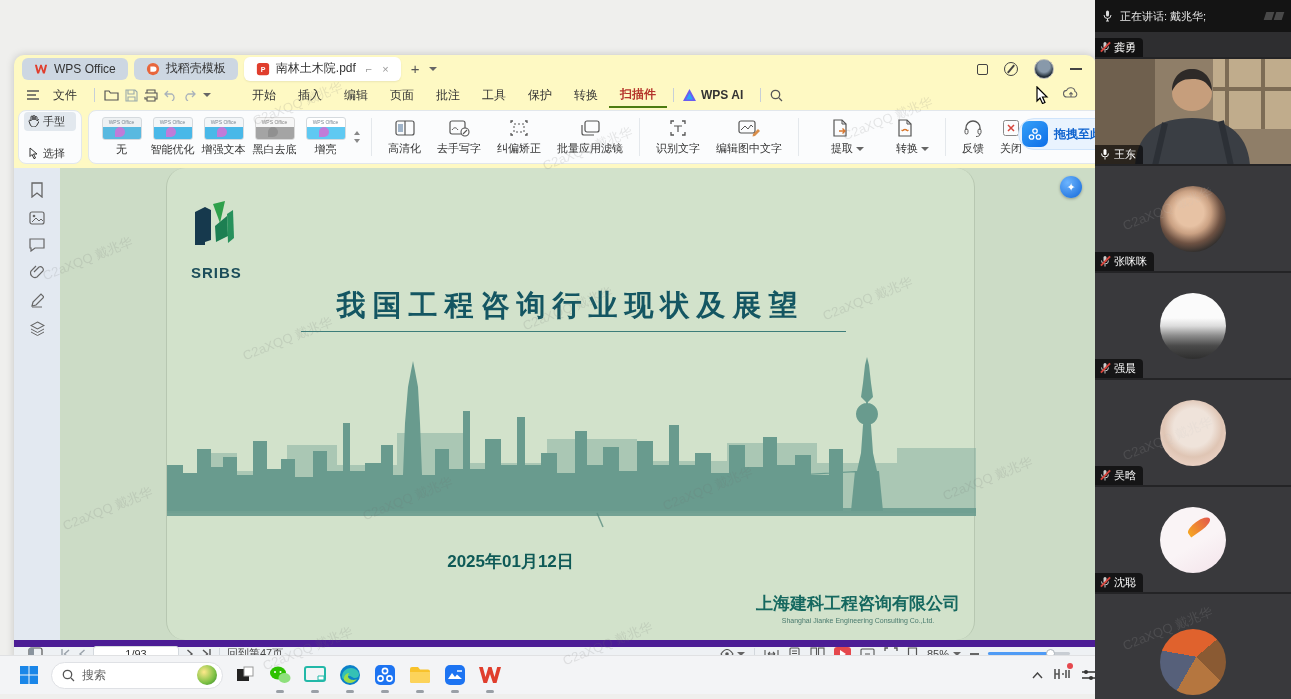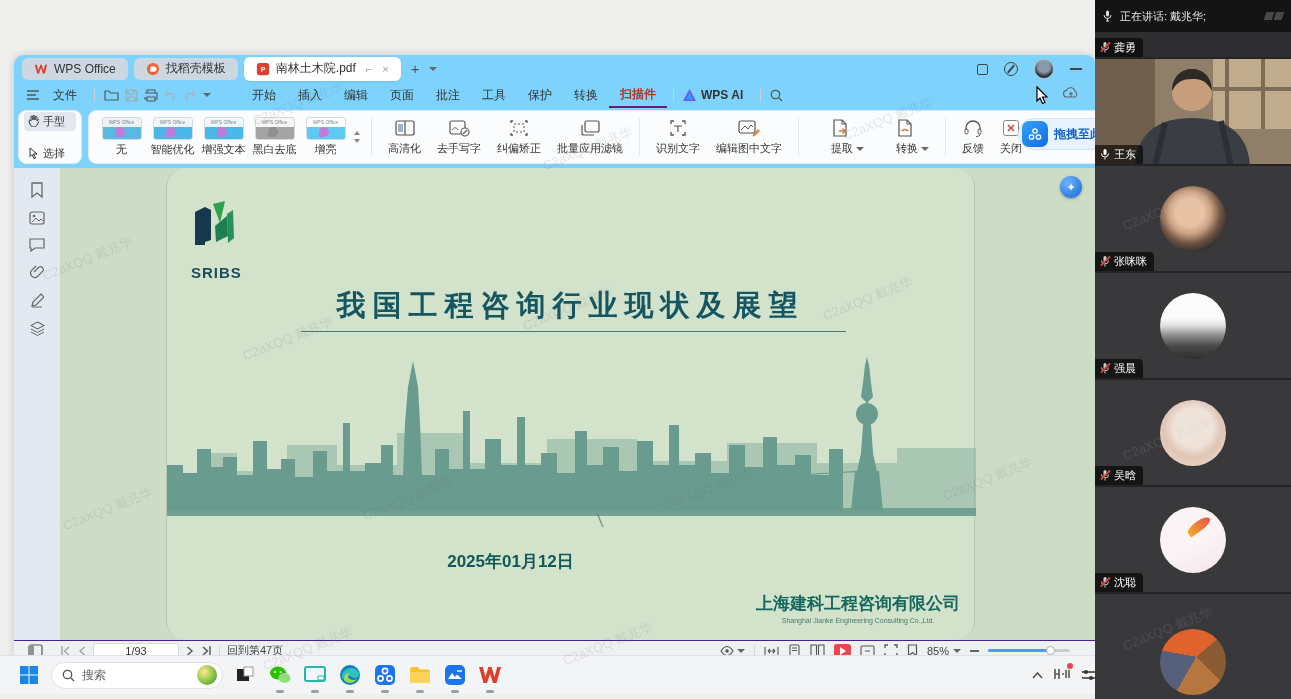--- a/index.html
+++ b/index.html
@@ -5,41 +5,41 @@
   * { margin:0; padding:0; box-sizing:border-box; }
   body { font-family:"Liberation Sans","DejaVu Sans",sans-serif; background:#d8d8d6; }
   #screen { position:relative; width:1291px; height:699px; background:#efefed; overflow:hidden; }
 
   
   .wm { position:absolute; z-index:60; color:rgba(110,110,110,.16); font-size:13px;
         transform:rotate(-22deg); pointer-events:none; white-space:nowrap; }
 
   
   .wps-window { position:absolute; left:14px; top:55px; width:1082px; height:605px;
-                background:#7dd3fc; border-radius:10px 10px 0 0; box-shadow:0 0 8px rgba(0,0,0,.18); }
+                background:#fef9c3; border-radius:10px 10px 0 0; box-shadow:0 0 8px rgba(0,0,0,.18); }
 
   .tabbar { position:relative; height:27px; display:flex; align-items:center; padding-left:8px; gap:6px; }
   .tab { display:flex; align-items:center; gap:6px; height:22px; padding:0 12px; border-radius:6px;
          background:#cdd7e2; font-size:12px; color:#333; }
   .tab.active { background:#fff; height:24px; box-shadow:0 1px 2px rgba(0,0,0,.08); }
   .tab .tab-close, .tab .tab-pin { color:#999; font-size:11px; margin-left:4px; }
   .wlogo { width:14px; height:14px; display:inline-block; }
   .newtab { font-size:15px; color:#555; padding:0 4px; }
   .caret { width:0; height:0; border-left:4px solid transparent; border-right:4px solid transparent;
            border-top:4px solid #666; display:inline-block; }
   .win-controls { position:absolute; right:14px; top:4px; display:flex; align-items:center; gap:16px; }
   .ctrl-restore { width:11px; height:11px; border:1.5px solid #444; border-radius:2px; }
   .ctrl-globe { width:14px; height:14px; border:1.5px solid #444; border-radius:50%; position:relative; }
   .ctrl-globe:before { content:""; position:absolute; left:5px; top:1px; width:2px; height:10px; background:#444; transform:rotate(40deg); }
   .ctrl-avatar { width:20px; height:20px; border-radius:50%; background:radial-gradient(circle at 50% 35%,#8899aa 0 40%,#24303a 70%); border:1px solid #bbb; }
   .ctrl-min { width:12px; height:2px; background:#444; }
 
   .menubar { height:26px; display:flex; align-items:center; padding:0 10px; font-size:12px; color:#333; position:relative; }
   .menubar .mitem { padding:3px 11px; cursor:default; }
-  .menubar .mitem.active { color:#b5352c; font-weight:bold; border-bottom:2px solid #701a75; }
+  .menubar .mitem.active { color:#b5352c; font-weight:bold; border-bottom:2px solid #4d7c0f; }
   .mb-ic { display:flex; align-items:center; margin:0 3px; color:#555; }
   .mb-div { width:1px; height:14px; background:#c7cfd8; margin:0 6px; }
   .mb-right { position:absolute; right:14px; top:4px; }
 
   .ribbon { position:relative; height:58px; padding:2px 4px 0 4px; }
   .panel { background:#fbfcfd; border:1px solid #e2e7ec; border-radius:8px; height:54px; position:absolute; top:2px; }
   .panel-tools { left:4px; width:64px; display:flex; flex-direction:column; justify-content:center; gap:13px; padding:3px 5px; }
   .tool-btn { display:flex; align-items:center; gap:4px; font-size:11px; color:#333; padding:2px 4px; border-radius:4px; }
   .tool-btn.active { background:#e2e8ee; }
   .panel-main { left:74px; right:-18px; display:flex; align-items:center; padding:0 8px; gap:2px; }
@@ -77,21 +77,21 @@
   .title-rule { position:absolute; left:134px; width:545px; top:163px; height:1px; background:#3d7d7a; }
   .skyline { position:absolute; left:0; bottom:112px; width:809px; height:175px; }
   .slide-date { position:absolute; left:0; right:120px; top:382px; text-align:center; font-size:17px; font-weight:bold; color:#0f5a57; }
   .company { position:absolute; right:14px; top:424px; text-align:center; }
   .company-cn { font-size:17px; font-weight:bold; color:#15685f; }
   .company-en { font-size:7px; color:#4a7a6e; margin-top:2px; }
   .float-assist { position:absolute; right:14px; top:8px; width:22px; height:22px; border-radius:50%;
                   background:radial-gradient(circle at 35% 30%,#6db5ff,#1267d8); box-shadow:0 1px 3px rgba(0,0,0,.3);
                   display:flex; align-items:center; justify-content:center; color:#fff; font-size:11px; }
 
-  .statusbar { position:absolute; left:0; right:0; bottom:0; height:20px; background:#eef1f4; border-top:1px solid #4c1d95;
+  .statusbar { position:absolute; left:0; right:0; bottom:0; height:20px; background:#eef1f4; border-top:7px solid #4c1d95;
                display:flex; align-items:center; font-size:11px; color:#444; padding:0 10px; }
   .sb-left { display:flex; align-items:center; gap:7px; margin-left:36px; }
   .page-input { width:86px; height:15px; border:1px solid #d4d9de; border-radius:3px; background:#fff;
                 text-align:center; font-size:11px; color:#333; }
   .sb-div { width:1px; height:12px; background:#d3d8dd; }
   .sb-right { margin-left:auto; display:flex; align-items:center; gap:9px; margin-right:16px; }
   .play-btn { width:17px; height:14px; border-radius:3px; background:#e5484d; display:flex; align-items:center; justify-content:center; }
   .zoom-track { position:relative; width:82px; height:3px; background:#c8cdd3; border-radius:2px; }
   .zoom-fill { position:absolute; left:0; top:0; height:3px; width:62px; background:#4f9bf5; border-radius:2px; }
   .zoom-thumb { position:absolute; left:58px; top:-3px; width:9px; height:9px; border-radius:50%; background:#fff; border:1px solid #aab2ba; }

